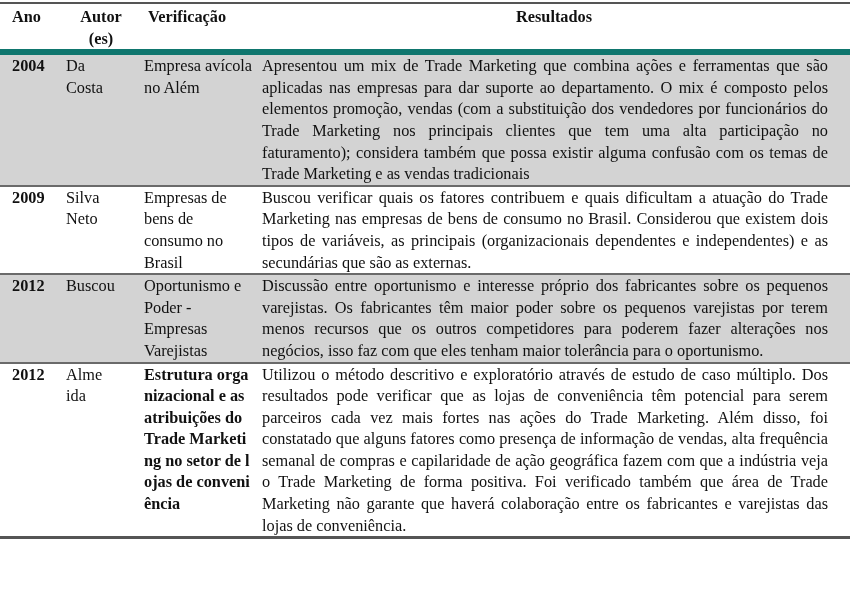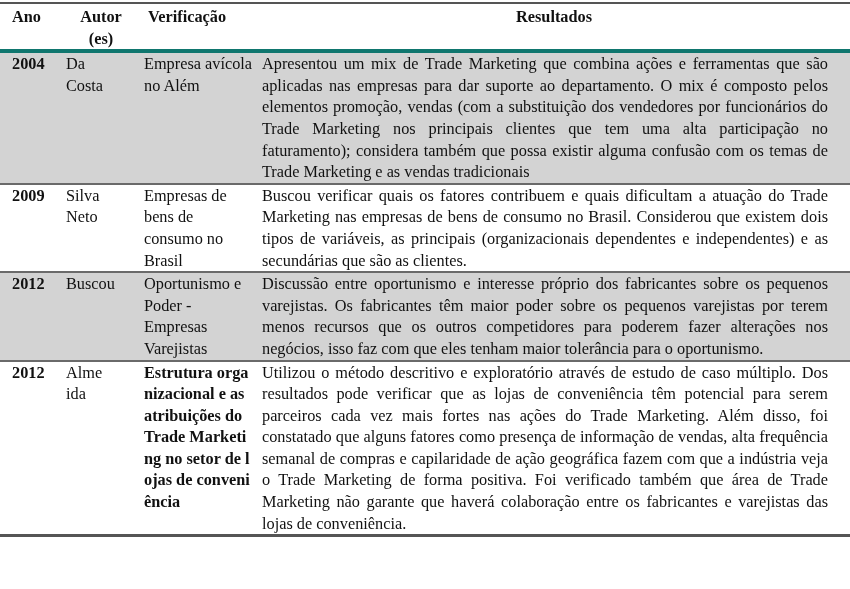--- a/index.html
+++ b/index.html
@@ -1,18 +1,18 @@
 <!DOCTYPE html>
 <html><head>
   <meta charset="utf-8">
   <style>
     html, body { margin: 0; padding: 0; background: #ffffff; }
     body { width: 850px; height: 589px; overflow: hidden; font-family: "Liberation Serif", "DejaVu Serif", serif; color: #111; }
     table.lit { border-collapse: collapse; width: 850px; table-layout: fixed; margin-top: 2px; font-size: 16.3px; line-height: 21.6px; }
-    table.lit th { font-weight: bold; vertical-align: top; padding: 2px 4px 0 4px; border-top: 2px solid #555; border-bottom: 4px solid #0f766e; text-align: center; font-family: Liberation Serif, serif; }
+    table.lit th { font-weight: bold; vertical-align: top; padding: 2px 4px 0 4px; border-top: 2px solid #555; border-bottom: 6px solid #0f766e; text-align: center; font-family: Liberation Serif, serif; }
     table.lit th.col-ano { text-align: left; padding-left: 12px; }
     table.lit td { vertical-align: top; padding: 0 4px 0 4px; border-bottom: 2px solid #6a6a6a; }
     tr.shaded td { background: #d3d3d3; }
     td.ano { font-weight: bold; text-align: left; padding-left: 12px !important; margin-left: 33px; }
     td.autor, td.verif { }
     td.res { text-align: justify; padding-right: 22px !important; }
     tbody tr:last-child td { border-bottom: 3px solid #555; }
   </style>
 </head>
 <body>
@@ -36,21 +36,21 @@
     <tr class="shaded">
       <td class="ano">2004</td>
       <td class="autor"><span style="display:inline-block;width:50px;">Da Costa</span></td>
       <td class="verif">Empresa avícola no Além</td>
       <td class="res">Apresentou um mix de Trade Marketing que combina ações e ferramentas que são aplicadas nas empresas para dar suporte ao departamento. O mix é composto pelos elementos promoção, vendas (com a substituição dos vendedores por funcionários do Trade Marketing nos principais clientes que tem uma alta participação no faturamento); considera também que possa existir alguma confusão com os temas de Trade Marketing e as vendas tradicionais</td>
     </tr>
     <tr>
       <td class="ano">2009</td>
       <td class="autor"><span style="display:inline-block;width:50px;">Silva Neto</span></td>
       <td class="verif">Empresas de bens de consumo no Brasil</td>
-      <td class="res">Buscou verificar quais os fatores contribuem e quais dificultam a atuação do Trade Marketing nas empresas de bens de consumo no Brasil. Considerou que existem dois tipos de variáveis, as principais (organizacionais dependentes e independentes) e as secundárias que são as clientes.</td>
+      <td class="res">Buscou verificar quais os fatores contribuem e quais dificultam a atuação do Trade Marketing nas empresas de bens de consumo no Brasil. Considerou que existem dois tipos de variáveis, as principais (organizacionais dependentes e independentes) e as secundárias que são as externas.</td>
     </tr>
     <tr class="shaded">
       <td class="ano">2012</td>
       <td class="autor">Buscou</td>
       <td class="verif">Oportunismo e Poder - Empresas Varejistas</td>
       <td class="res">Discussão entre oportunismo e interesse próprio dos fabricantes sobre os pequenos varejistas. Os fabricantes têm maior poder sobre os pequenos varejistas por terem menos recursos que os outros competidores para poderem fazer alterações nos negócios, isso faz com que eles tenham maior tolerância para o oportunismo.</td>
     </tr>
     <tr>
       <td class="ano">2012</td>
       <td class="autor"><span style="display:inline-block;width:40px;word-break:break-all;">Almeida</span></td>

